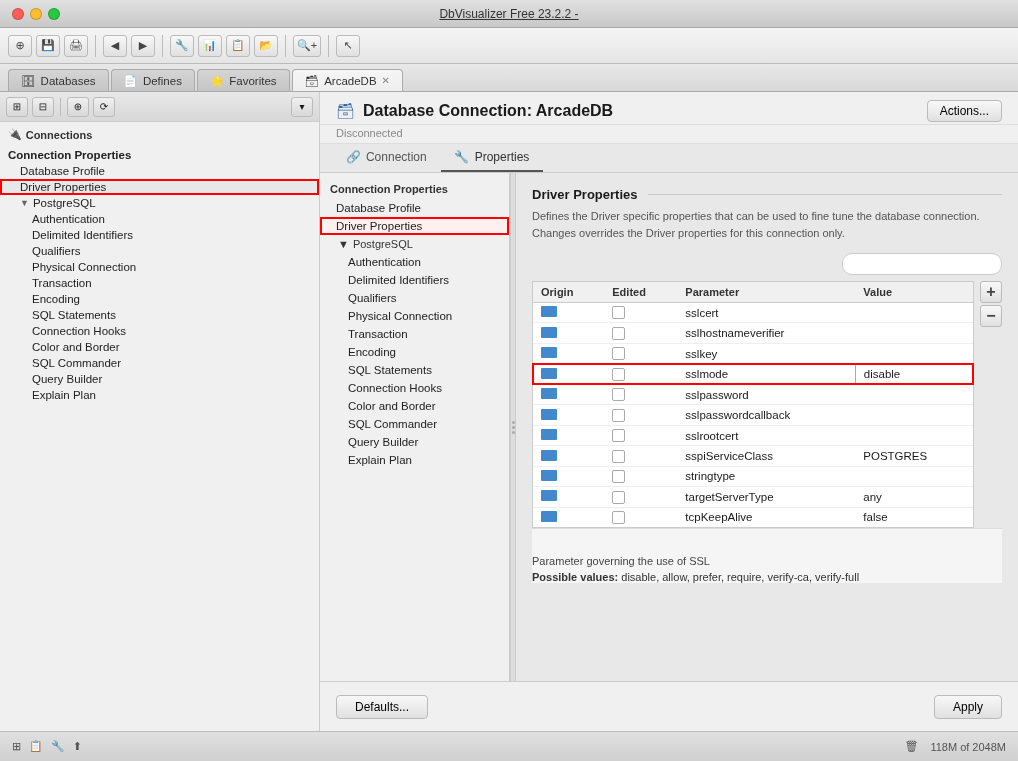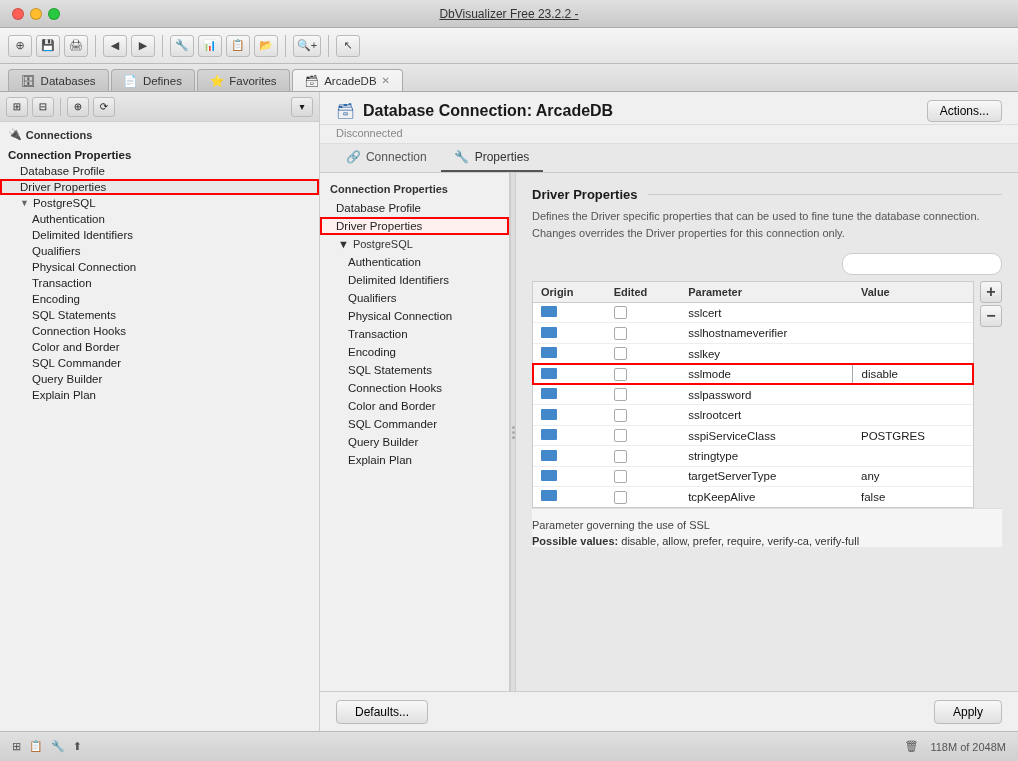--- a/index.html
+++ b/index.html
@@ -349,20 +349,21 @@
     
     .driver-footer {
       padding: 10px 16px;
       border-top: 1px solid #ddd;
       background: #f5f5f5;
     }
     .driver-footer-desc {
       font-size: 11px;
       color: #444;
       margin-bottom: 4px;
+      margin-top: 16px;
     }
     .driver-footer-values {
       font-size: 11px;
       color: #333;
     }
     .driver-footer-values strong { font-weight: 600; }
 
     
     .bottom-bar {
       height: 30px;
@@ -376,21 +377,21 @@
       color: #555;
     }
     .bottom-bar-right {
       display: flex;
       align-items: center;
       gap: 12px;
     }
 
     
     .action-buttons-bar {
-      height: 40px;
+      height: 50px;
       background: #f0f0f0;
       border-top: 1px solid #ccc;
       display: flex;
       align-items: center;
       justify-content: space-between;
       padding: 0 16px;
     }
     .action-btn {
       padding: 4px 18px;
       background: linear-gradient(to bottom, #f8f8f8, #e0e0e0);
@@ -689,20 +690,26 @@
                     </tr>
                     <tr>
                       <td><span class="origin-flag" style="display: inline-block; width: 16px; height: 11px; background: rgb(68, 136, 204); border-radius: 1px; font-size: 7px; color: white; text-align: center; line-height: 11px;"></span></td>
                       <td><span style="display: inline-block; width: 13px; height: 13px; border: 1px solid rgb(170, 170, 170); background: white; border-radius: 2px; vertical-align: middle; cursor: pointer;"></span></td>
                       <td>sslpassword</td>
                       <td></td>
                     </tr>
                     <tr>
                       <td><span class="origin-flag" style="display: inline-block; width: 16px; height: 11px; background: rgb(68, 136, 204); border-radius: 1px; font-size: 7px; color: white; text-align: center; line-height: 11px;"></span></td>
                       <td><span style="display: inline-block; width: 13px; height: 13px; border: 1px solid rgb(170, 170, 170); background: white; border-radius: 2px; vertical-align: middle; cursor: pointer;"></span></td>
+                      <td>sslpasswordcallback</td>
+                      <td></td>
+                    </tr>
+                    <tr>
+                      <td><span class="origin-flag" style="display: inline-block; width: 16px; height: 11px; background: rgb(68, 136, 204); border-radius: 1px; font-size: 7px; color: white; text-align: center; line-height: 11px;"></span></td>
+                      <td><span style="display: inline-block; width: 13px; height: 13px; border: 1px solid rgb(170, 170, 170); background: white; border-radius: 2px; vertical-align: middle; cursor: pointer;"></span></td>
                       <td>sslrootcert</td>
                       <td></td>
                     </tr>
                     <tr>
                       <td><span class="origin-flag" style="display: inline-block; width: 16px; height: 11px; background: rgb(68, 136, 204); border-radius: 1px; font-size: 7px; color: white; text-align: center; line-height: 11px;"></span></td>
                       <td><span style="display: inline-block; width: 13px; height: 13px; border: 1px solid rgb(170, 170, 170); background: white; border-radius: 2px; vertical-align: middle; cursor: pointer;"></span></td>
                       <td>sspiServiceClass</td>
                       <td>POSTGRES</td>
                     </tr>
                     <tr>

